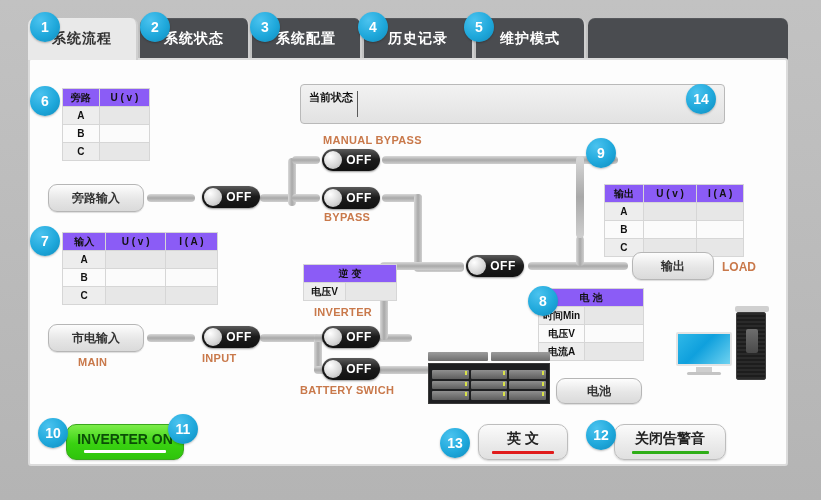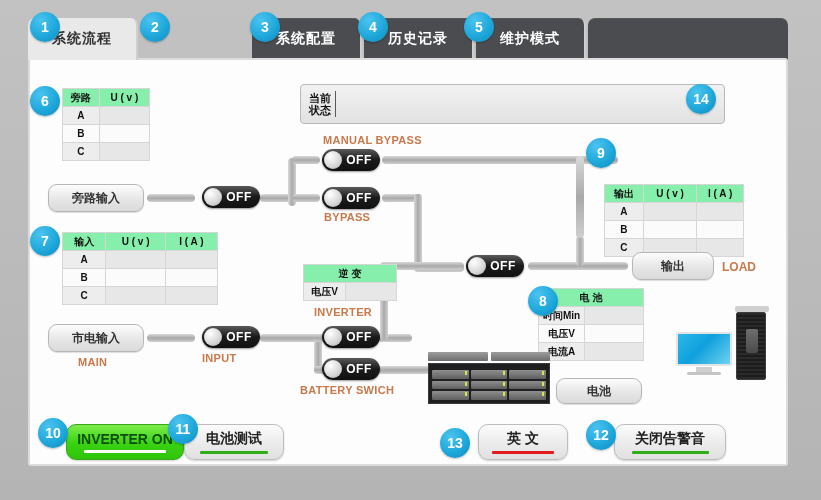--- a/index.html
+++ b/index.html
@@ -63,21 +63,21 @@
   }
   .dtable td {
     border: 1px solid #d6d6d6;
     height: 18px;
     text-align: center;
     color: #111;
     background: #ececec;
   }
   .dtable td.hdr {
     font-weight: bold;
-    background: #86efac;
+    background: #8b5cf6;
     font-size: 10px;
   }
   .dtable td.val {
     background: #e7e7e7;
   }
   .dtable tr:nth-child(3) td.val { background: #fbfbfb; }
   .dtable tr:nth-child(3) td.lbl { background: #fbfbfb; }
   .dtable td.lbl { font-weight: bold; background: #ededed; }
 
   
@@ -146,21 +146,21 @@
     border-radius: 4px;
     background: linear-gradient(180deg,#f2f2f2 0%, #e2e2e2 100%);
     display: flex; align-items: center;
   }
   .statusbox .lab {
     font-size: 11px; font-weight: bold; color: #111;
     line-height: 12px;
     padding: 0 4px 0 8px;
     border-right: 1px solid #5a5a5a;
     height: 26px;
-    display: flex; flex-direction: column; justify-content: center; text-align: center;
+    display: flex; flex-direction: row; justify-content: center; text-align: center;
   }
 
   
   .badge {
     position: absolute;
     width: 30px; height: 30px;
     border-radius: 50%;
     background: radial-gradient(circle at 35% 28%, #4bc3ef 0%, #1fa8db 55%, #0f8bbd 100%);
     color: #ffffff;
     font-size: 14px; font-weight: bold;
@@ -264,20 +264,23 @@
   }
 </style>
 </head>
 <body>
 
 <div id="root">
 
   <div class="tabbar">
     <div class="tab active" style="left:0px;width:110px;">
         <span>系统流程</span>
+      </div>
+    <div class="tab" style="left:112px;width:110px;">
+        <span>系统状态</span>
       </div>
     <div class="tab" style="left:224px;width:110px;">
         <span>系统配置</span>
       </div>
     <div class="tab" style="left:448px;width:110px;">
         <span>维护模式</span>
       </div>
     <div class="tab" style="left:336px;width:110px;">
         <span>历史记录</span>
       </div>
@@ -519,24 +522,20 @@
     <div class="cap2"></div>
       <div class="slot"></div>
   </div>
 
   <div class="bbtn green" style="left:66px; top:424px; width:118px; height:36px;">
     <span>INVERTER ON</span>
     <span class="underline" style="background:#ffffff;"></span>
   </div>
   <div class="badge" style="left:38px; top:418px;">10</div>
 
-  <div class="bbtn" style="left:184px; top:424px; width:100px; height:36px;">
-    <span>电池测试</span>
-    <span class="underline" style="background:#2fae18;"></span>
-  </div>
   <div class="badge" style="left:168px; top:414px;">11</div>
 
   <div class="bbtn" style="left:478px; top:424px; width:90px; height:36px;">
     <span>英 文</span>
     <span class="underline" style="background:#e01b1b;"></span>
   </div>
   <div class="badge" style="left:440px; top:428px;">13</div>
 
   <div class="bbtn" style="left:614px; top:424px; width:112px; height:36px;">
     <span>关闭告警音</span>

